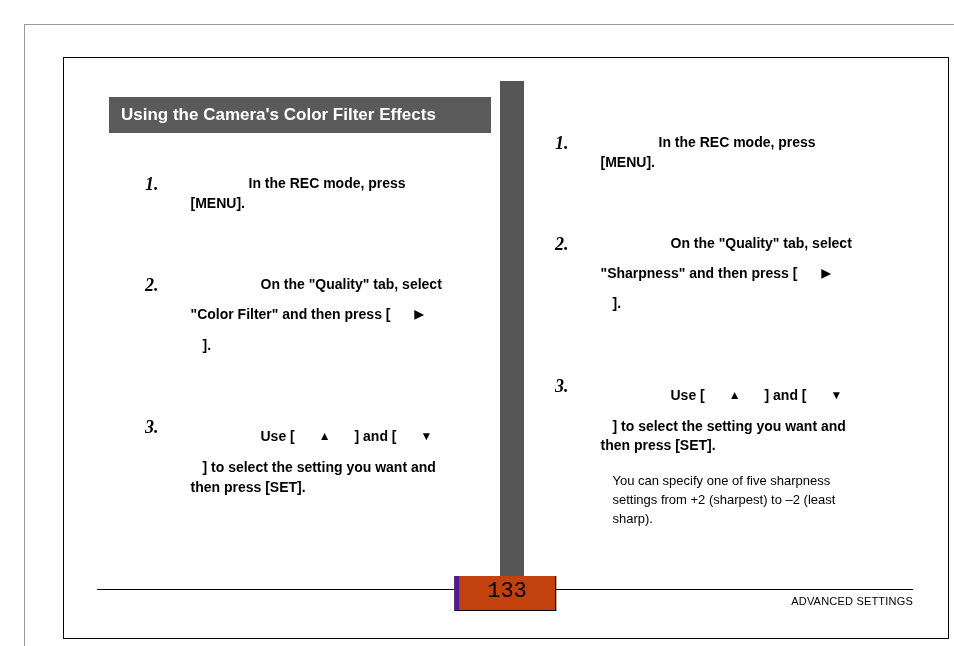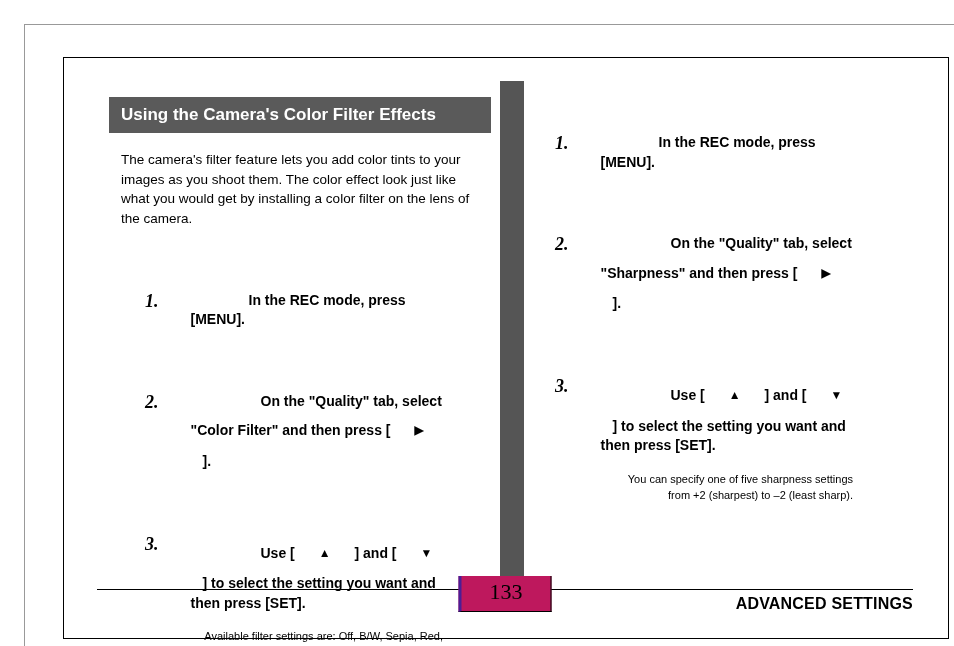--- a/index.html
+++ b/index.html
@@ -50,21 +50,21 @@
   .step-num {
     font-weight: bold;
     font-style: italic;
     font-family: Georgia, 'Times New Roman', serif;
     font-size: 18px;
     min-width: 18px;
     line-height: 1.2;
   }
   .step-body { flex: 1; }
   .step-title { font-weight: bold; margin-left: 46px; }
-  .step-note { font-size: 11px; margin-top: 4px; font-weight: normal; line-height: 1.45; text-align: right; }
+  .step-note { font-size: 13px; margin-top: 4px; font-weight: normal; line-height: 1.45; }
   .tri { display: inline-block; font-size: 0.85em; position: relative; top: -1px; }
   .divider-v {
     position: absolute;
     top: 56px;
     bottom: 90px;
     left: 50%;
     width: 1px;
     background: #555;
     margin-left: -1px;
   }
@@ -78,50 +78,48 @@
   .footer-rule {
     border-top: 1px solid #000;
     width: 100%;
     height: 0;
   }
   .page-num-box {
     position: absolute;
     left: 50%;
     transform: translateX(-50%);
     top: -1px;
-    background: #be185d;
+    background: #c2410c;
     padding: 3px 16px 6px 16px;
-    border-left: 3px solid #4c1d95;
+    border-left: 5px solid #4c1d95;
     border-right: 1px solid #000;
     border-bottom: 1px solid #000;
-    font-family: Liberation Serif, serif;
+    font-family: Liberation Mono, monospace;
     font-size: 22px;
   }
   .footer-label {
     position: absolute;
     right: 0;
     top: 6px;
-    font-size: 16px;
+    font-size: 11px;
     letter-spacing: 0.2px;
-    font-weight: bold;
   }
 </style>
 </head>
 <body>
 
 <div class="page">
   <div class="inner-border"></div>
 
   <div class="divider-v"></div>
 
   <div class="content">
 
     <div class="col col-left">
       <div class="section-header">Using the Camera's Color Filter Effects</div>
-      <p class="intro">The camera's filter feature lets you add color tints to your images as you shoot them. The color effect look just like what you would get by installing a color filter on the lens of the camera.</p>
 
       <ol class="steps">
 
         <li class="step">
           <span class="step-num">1.</span>
           <div class="step-body">
             <span class="step-title">In the REC mode, press [MENU].</span>
           </div>
         </li>
 
@@ -133,21 +131,20 @@
             </span>
           </div>
         </li>
 
         <li class="step">
           <span class="step-num">3.</span>
           <div class="step-body">
             <span class="step-title">
               <span>Use [</span><span class="tri">▲</span><span>] and [</span><span class="tri">▼</span><span>] to select the setting you want and then press [SET].</span>
             </span>
-            <div class="step-note">Available filter settings are: Off, B/W, Sepia, Red, Green, Blue, Yellow, Pink, and Purple</div>
           </div>
         </li>
 
       </ol>
     </div>
 
     <div class="col col-right">
 
       <ol class="steps">
 

